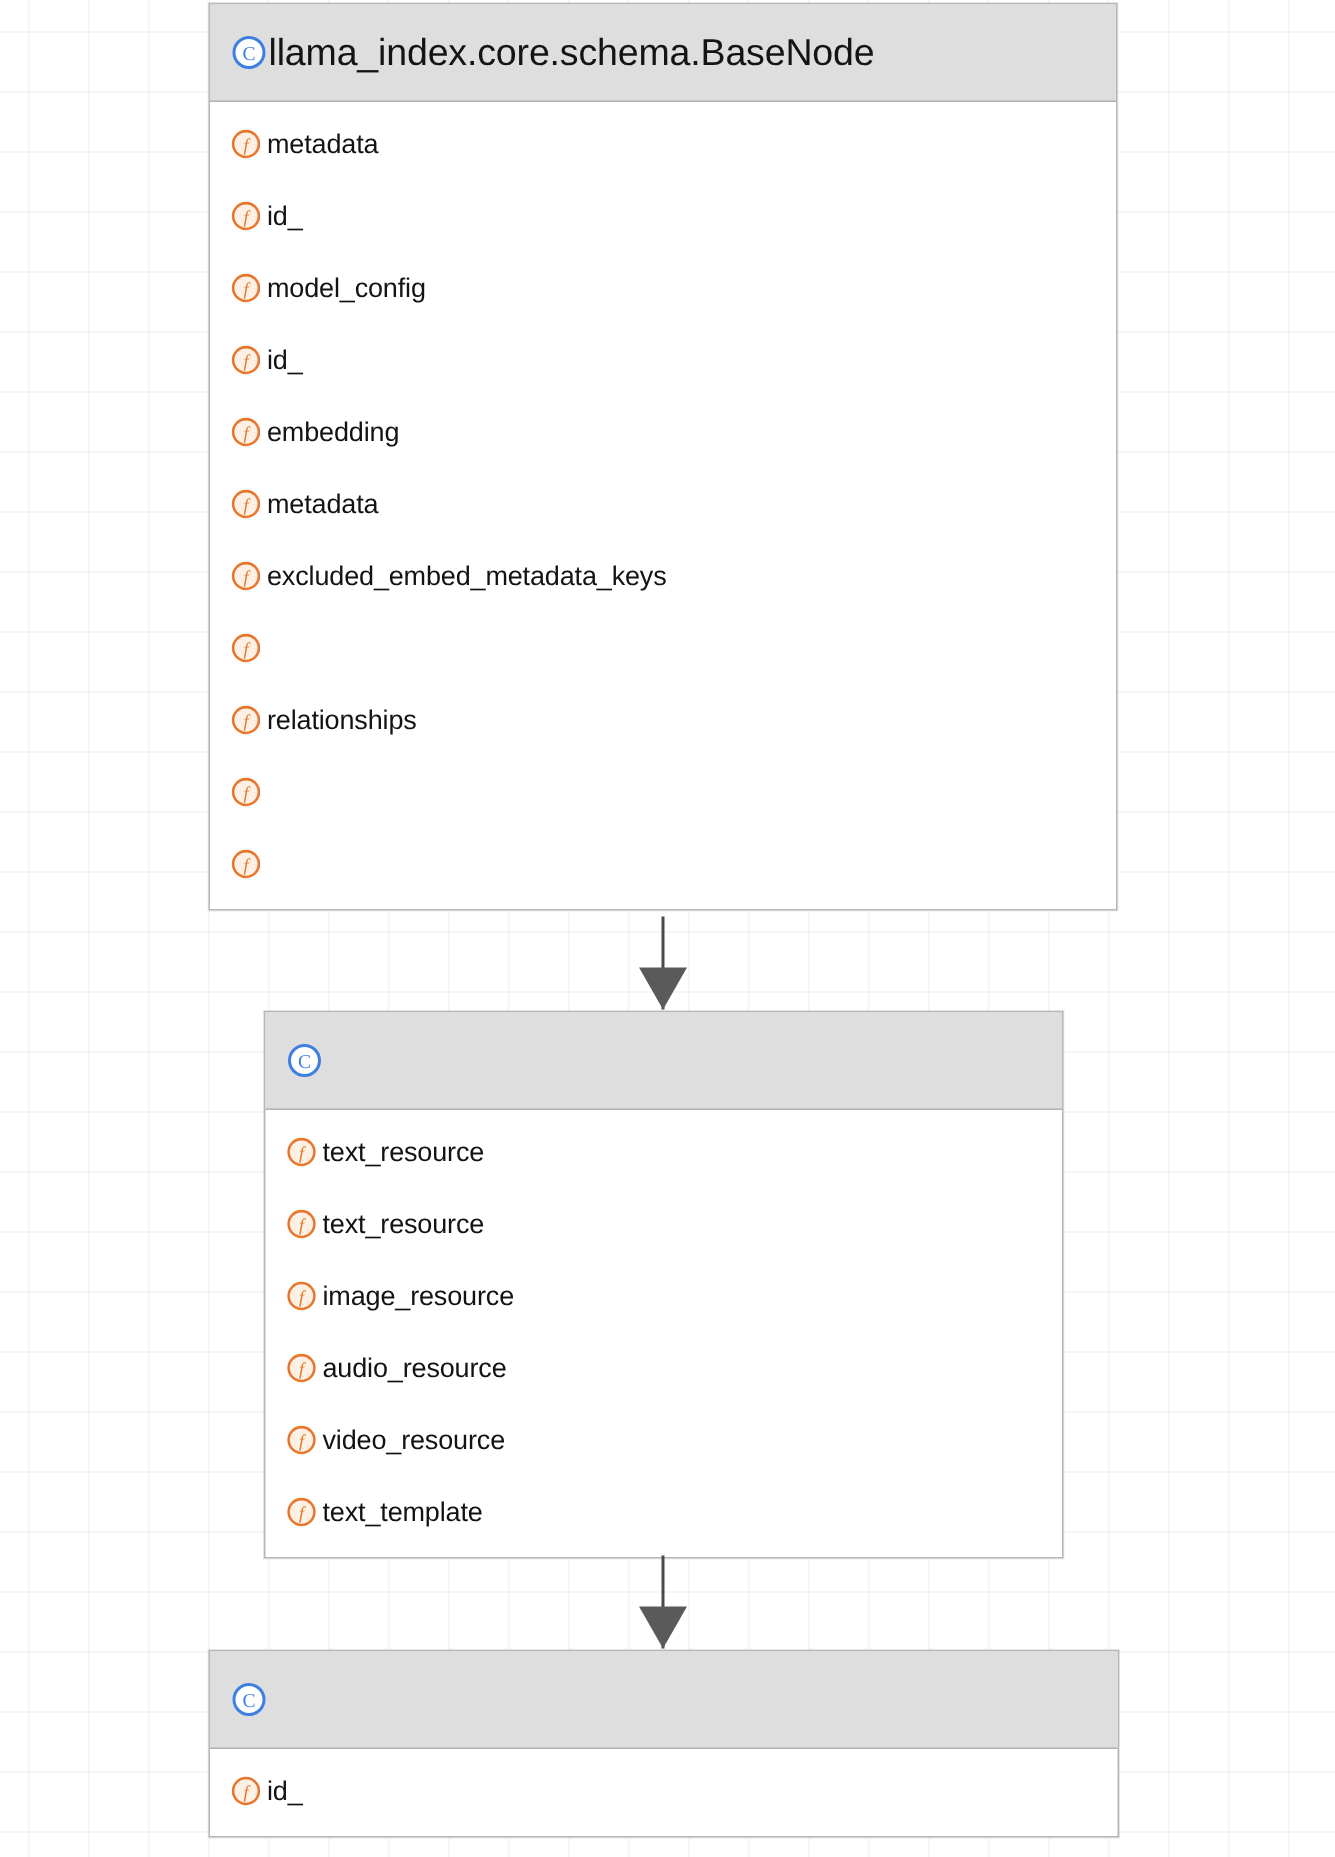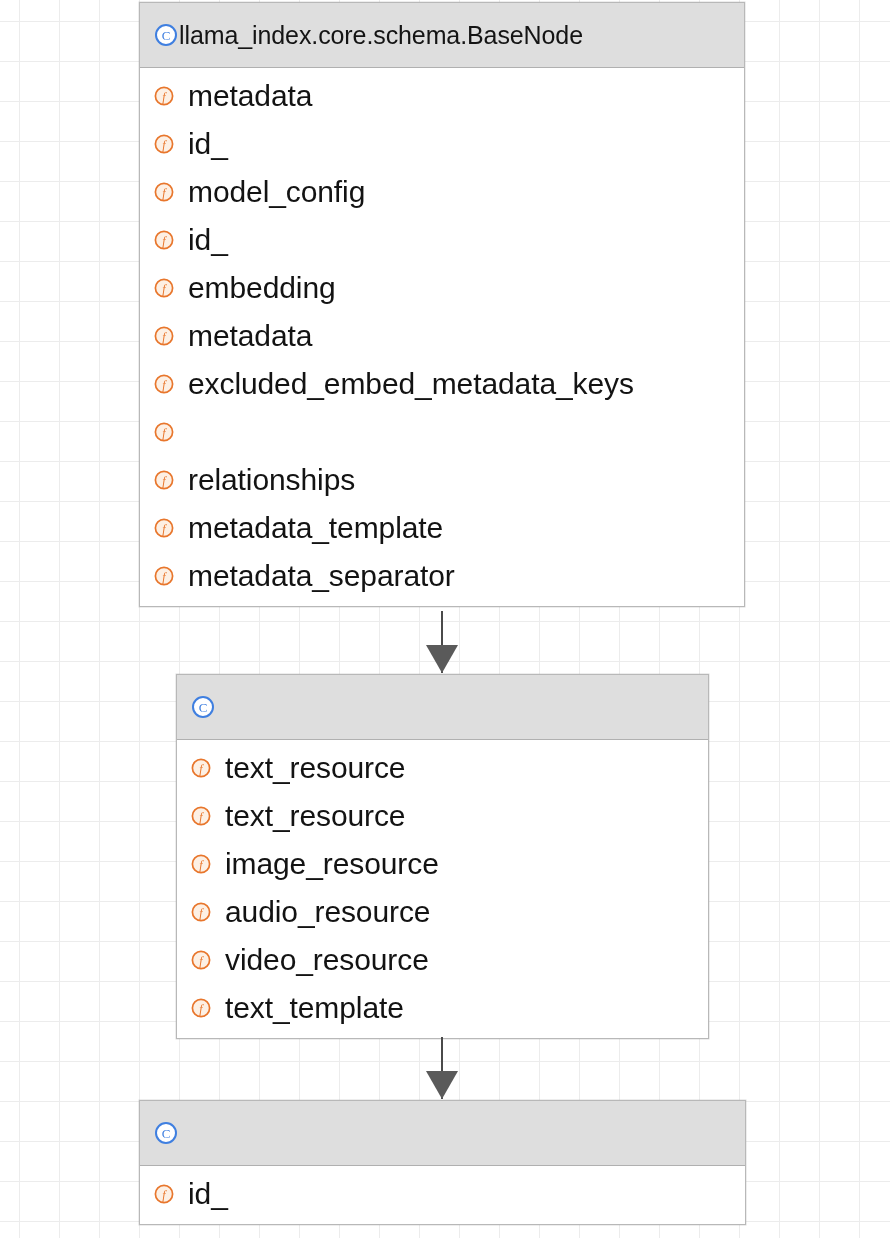--- a/index.html
+++ b/index.html
@@ -49,25 +49,25 @@
     padding: 4px 0 6px 0;
   }
   .uml-row {
     display: flex;
     align-items: center;
     height: 48px;
     padding: 0 14px 0 13px;
     box-sizing: border-box;
   }
   .uml-field {
-    font-size: 30px;
+    font-size: 18px;
     color: #131313;
     letter-spacing: -0.1px;
     white-space: nowrap;
-    margin-left: 13px;
+    margin-left: 3px;
   }
 
   
   .icon {
     flex: 0 0 auto;
     display: inline-flex;
     align-items: center;
     justify-content: center;
     line-height: 0;
   }
@@ -188,30 +188,28 @@
         </span>
         <span class="uml-field">relationships</span>
       </div>
       <div class="uml-row">
         <span class="icon field-icon">
           <svg viewBox="0 0 22 22" width="22" height="22" aria-hidden="true">
             <circle cx="11" cy="11" r="8.6" fill="#fdf0e4" stroke="#e8762c" stroke-width="1.7"></circle>
             <text x="11" y="15.6" text-anchor="middle" font-family="Liberation Serif, serif" font-size="12" fill="#e8762c" font-style="italic">f</text>
           </svg>
         </span>
-        <span class="uml-field">metadata_template</span>
-      </div>
-      <div class="uml-row">
-        <span class="icon field-icon">
-          <svg viewBox="0 0 22 22" width="22" height="22" aria-hidden="true">
-            <circle cx="11" cy="11" r="8.6" fill="#fdf0e4" stroke="#e8762c" stroke-width="1.7"></circle>
-            <text x="11" y="15.6" text-anchor="middle" font-family="Liberation Serif, serif" font-size="12" fill="#e8762c" font-style="italic">f</text>
-          </svg>
-        </span>
-        <span class="uml-field">metadata_separator</span>
+      </div>
+      <div class="uml-row">
+        <span class="icon field-icon">
+          <svg viewBox="0 0 22 22" width="22" height="22" aria-hidden="true">
+            <circle cx="11" cy="11" r="8.6" fill="#fdf0e4" stroke="#e8762c" stroke-width="1.7"></circle>
+            <text x="11" y="15.6" text-anchor="middle" font-family="Liberation Serif, serif" font-size="12" fill="#e8762c" font-style="italic">f</text>
+          </svg>
+        </span>
       </div>
     </div>
   </div>
 
   <div class="edge" id="edge-0" style="left: 426px; top: 611px; width: 32px; height: 62px;">
     <div class="edge-line" style="left: 15px; top: 0px; height: 62px;"></div>
     <div class="edge-arrow" style="left: 0px; top: 34px;"></div>
   </div>
 
   <div class="uml-box" id="box-node" style="left: 176px; top: 674px; width: 533px;">

